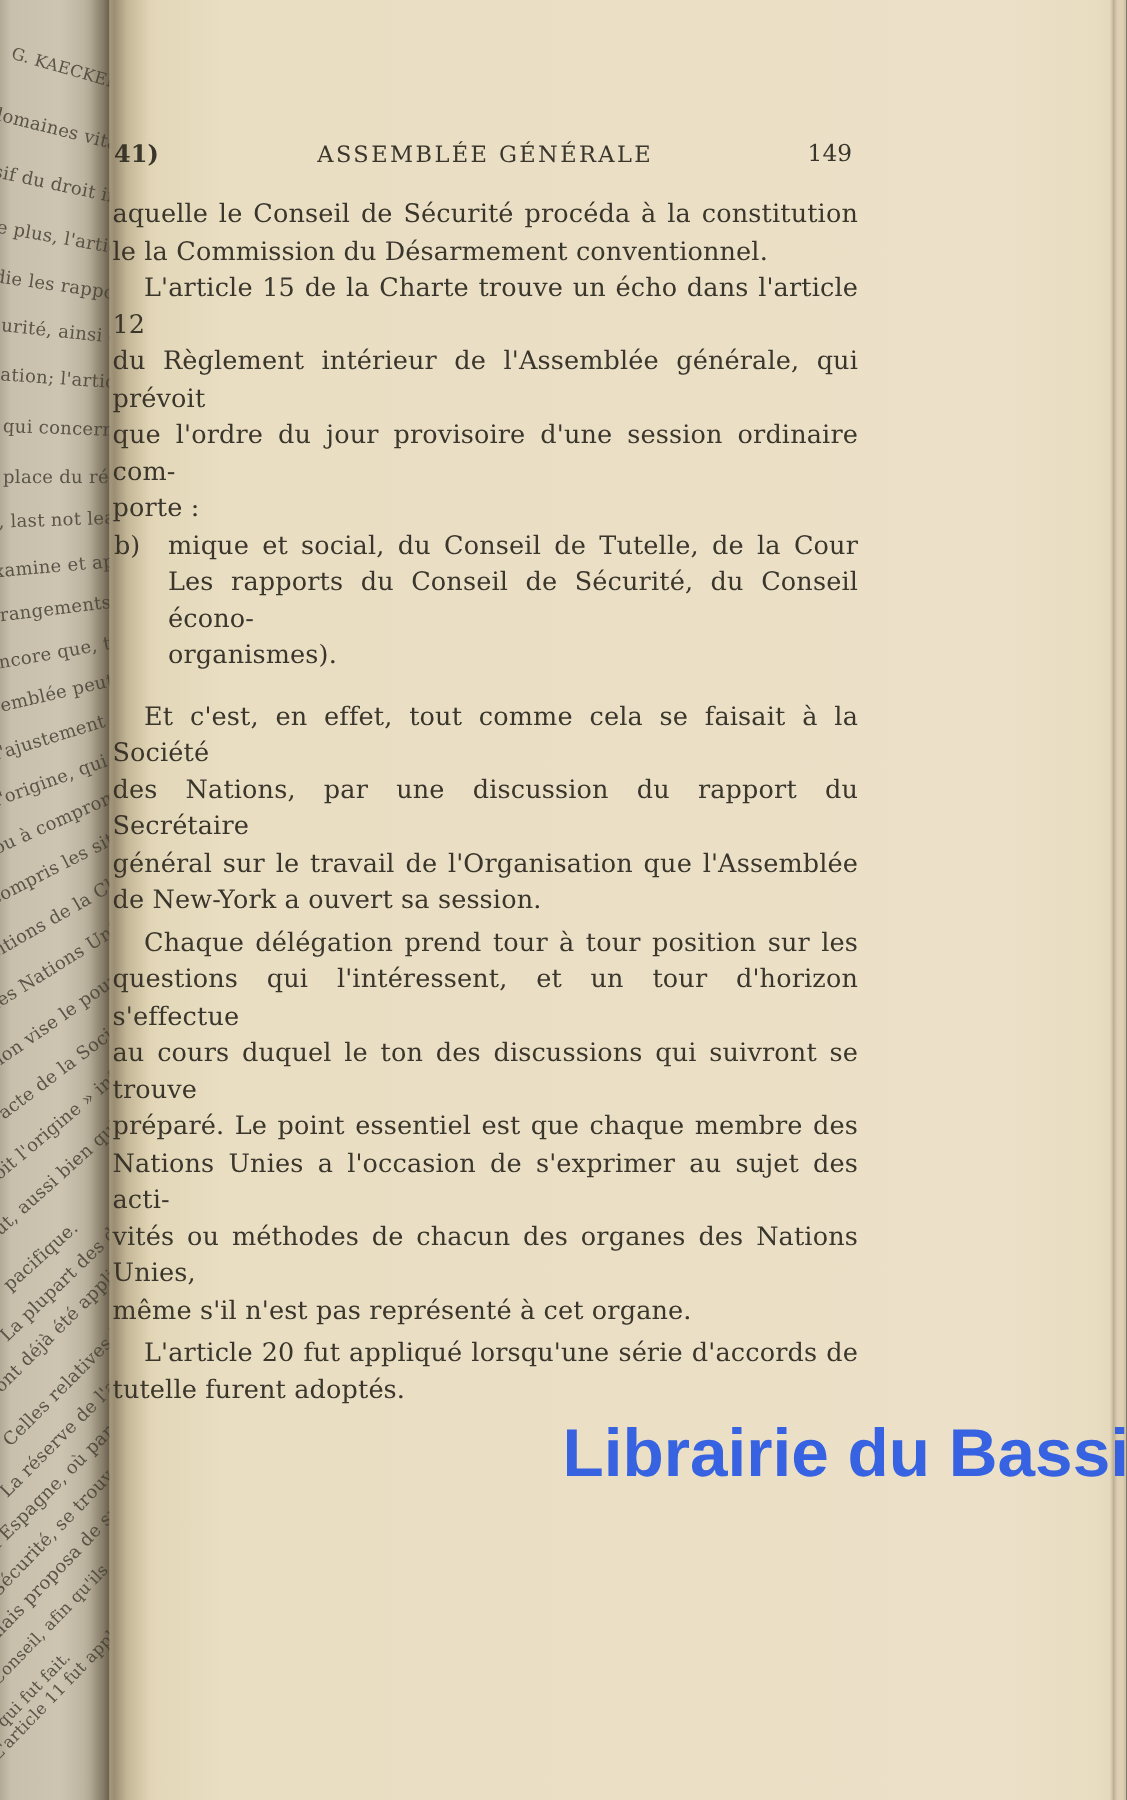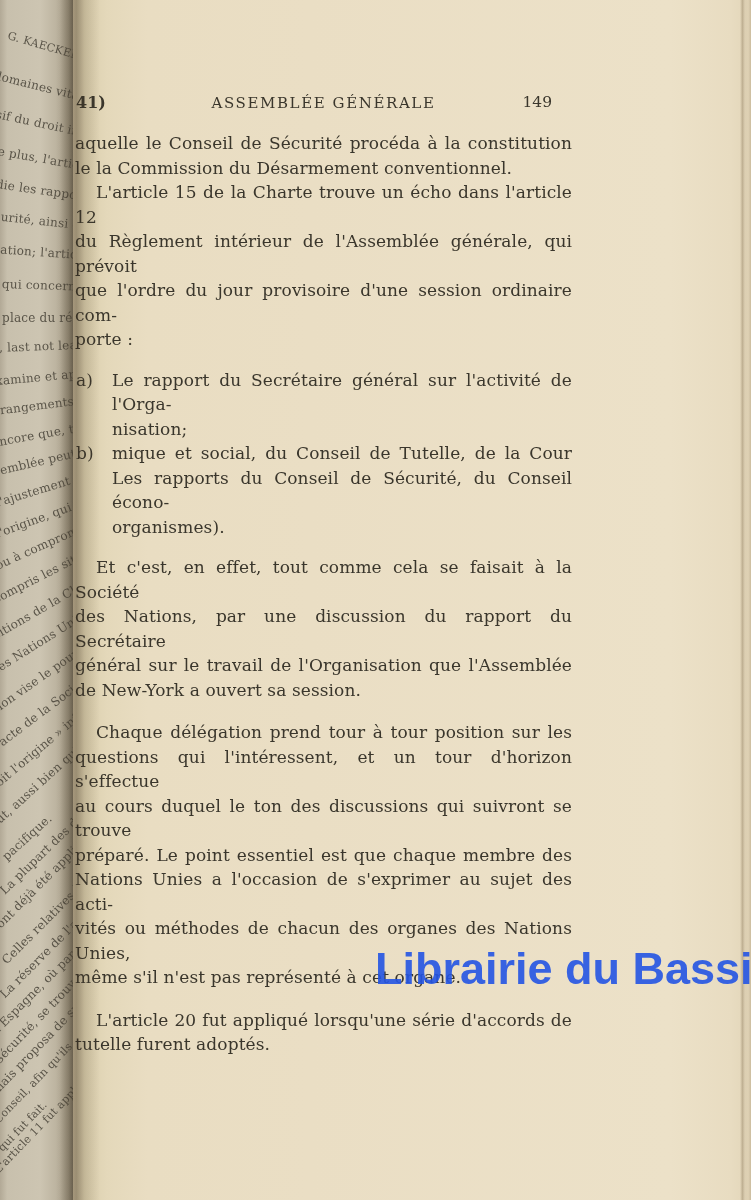--- a/index.html
+++ b/index.html
@@ -26,33 +26,33 @@
     background:linear-gradient(90deg,rgba(62,48,28,0) 0%,rgba(62,48,28,.16) 28%,rgba(52,40,24,.34) 46%,rgba(72,58,36,.16) 64%,rgba(72,58,36,0) 100%);
   }
   .right-edge{
     position:absolute;left:740px;top:0;width:11px;height:1200px;pointer-events:none;
     background:linear-gradient(90deg,rgba(130,110,80,0) 0%,rgba(130,110,80,.38) 22%,rgba(130,110,80,.08) 45%,rgba(214,200,170,.35) 75%,rgba(150,132,100,.3) 100%);
   }
   
   .pg-header{position:absolute;top:93px;left:2px;width:497px;height:22px;color:#3a362c;}
   .hnum{position:absolute;left:1px;top:0;font-weight:bold;font-size:16px;}
   .htitle{position:absolute;left:0;right:0;top:1px;text-align:center;font-size:15px;letter-spacing:1.6px;}
-  .hpage{position:absolute;right:20px;top:0;font-size:15.5px;}
+  .hpage{position:absolute;right:4px;top:0;font-size:15.5px;}
   
   .content{
     position:absolute;left:2px;top:131px;width:497px;
     font-size:17px;line-height:24.5px;color:#3a362c;
   }
   .blk{position:relative;margin:0;}
   .line{text-align:justify;text-align-last:justify;letter-spacing:.1px;}
   .line.last{text-align-last:left;}
   .line.ind{text-indent:21px;}
   .blk.li{padding-left:37px;}
   .marker{position:absolute;left:1px;top:0;}
-  .gap-sm{margin-top:18px;}
+  .gap-sm{margin-top:4px;}
   .gap-md{margin-top:16px;}
   
   .watermark{
     position:absolute;left:375px;top:943px;white-space:nowrap;
     font-family:"Liberation Sans",sans-serif;font-size:45px;font-weight:700;
     color:#2455e4;opacity:.9;letter-spacing:0;
   }
 </style>
 </head>
 <body>
@@ -158,28 +158,20 @@
             <div class="line ind">L'article 15 de la Charte trouve un écho dans l'article 12</div>
 
             <div class="line">du Règlement intérieur de l'Assemblée générale, qui prévoit</div>
 
             <div class="line">que l'ordre du jour provisoire d'une session ordinaire com-</div>
 
             <div class="line last">porte :</div>
 
         </div>
 
-        <div class="blk li gap-md">
-          <span class="marker">a)</span>
-
-            <div class="line">Le rapport du Secrétaire général sur l'activité de l'Orga-</div>
-
-            <div class="line last">nisation;</div>
-
-        </div>
 
         <div class="blk li">
           <span class="marker">b)</span>
 
             <div class="line">mique et social, du Conseil de Tutelle, de la Cour</div>
 
             <div class="line">Les rapports du Conseil de Sécurité, du Conseil écono-</div>
 
 
 

